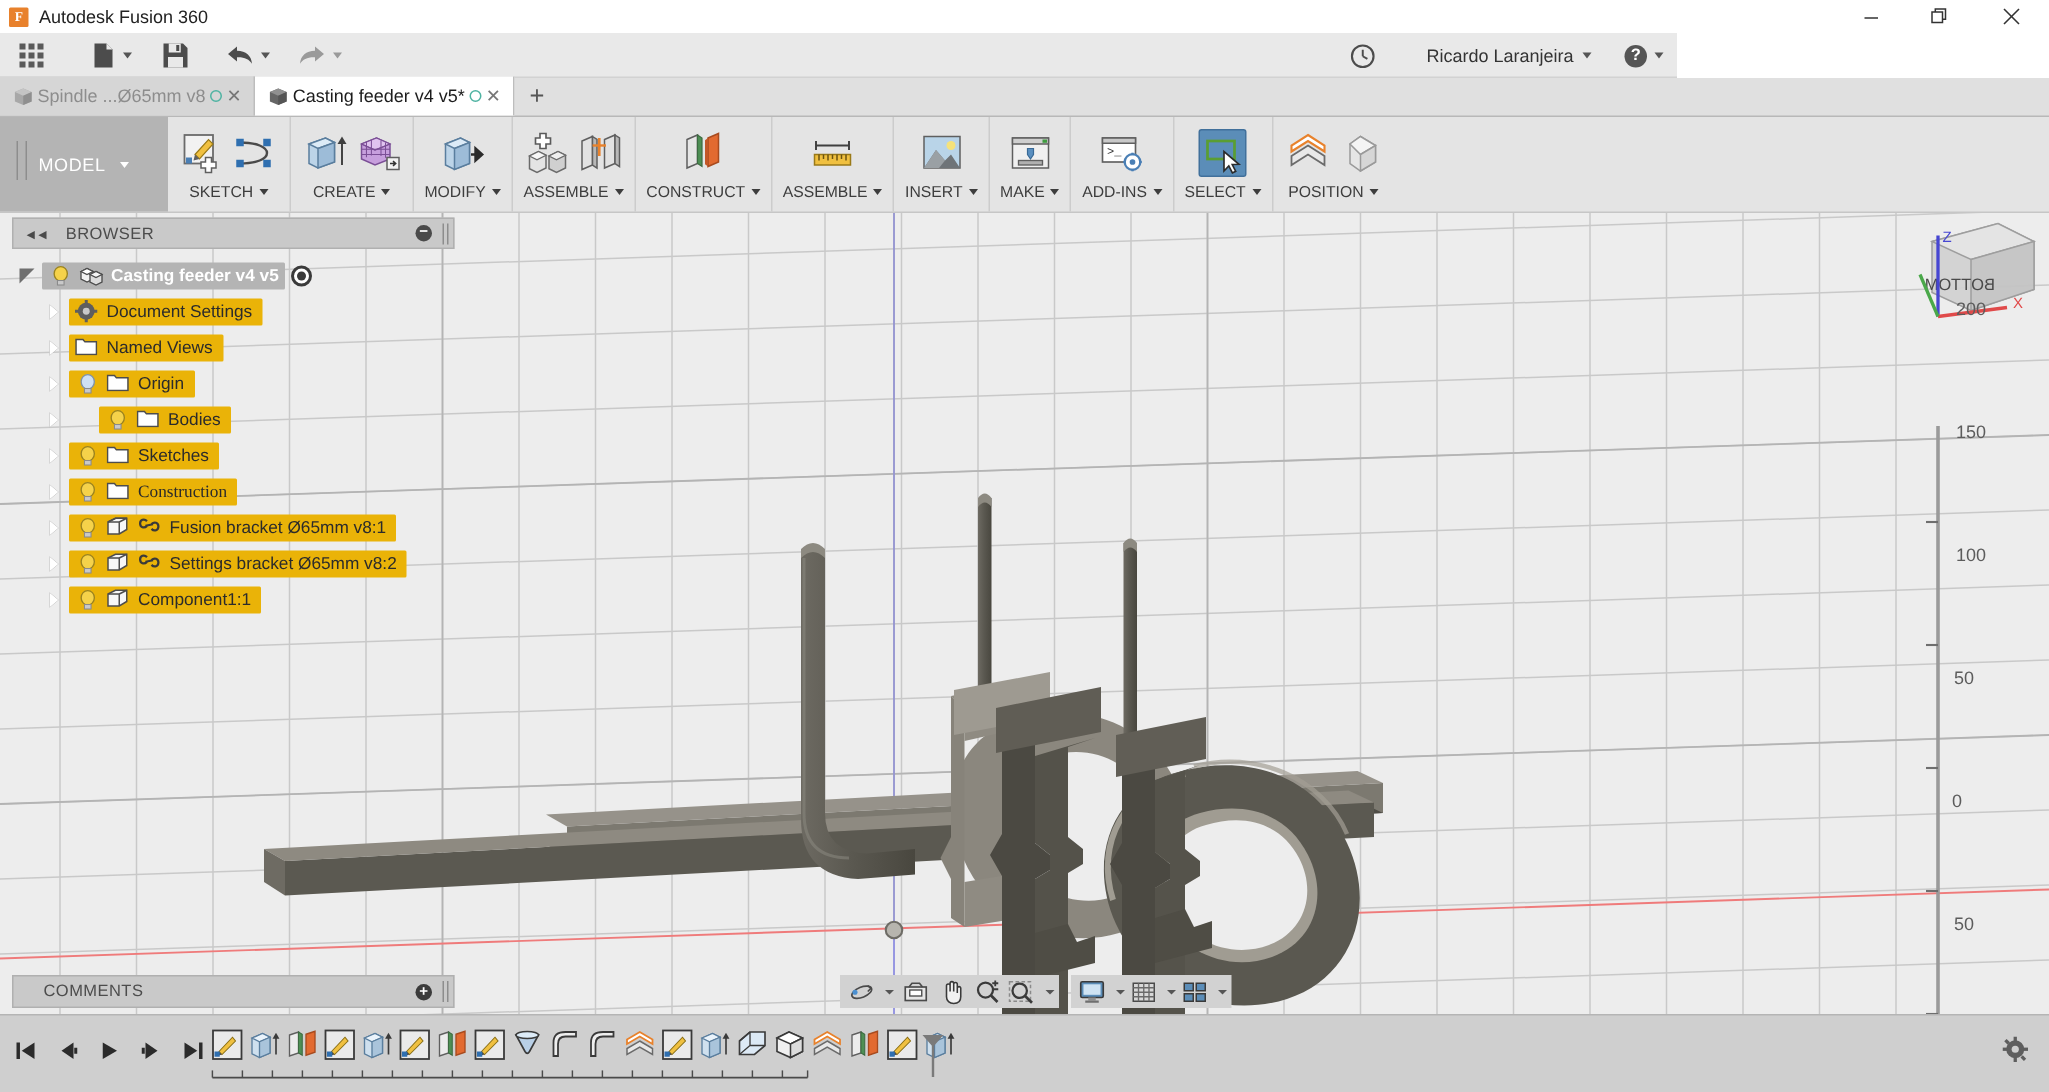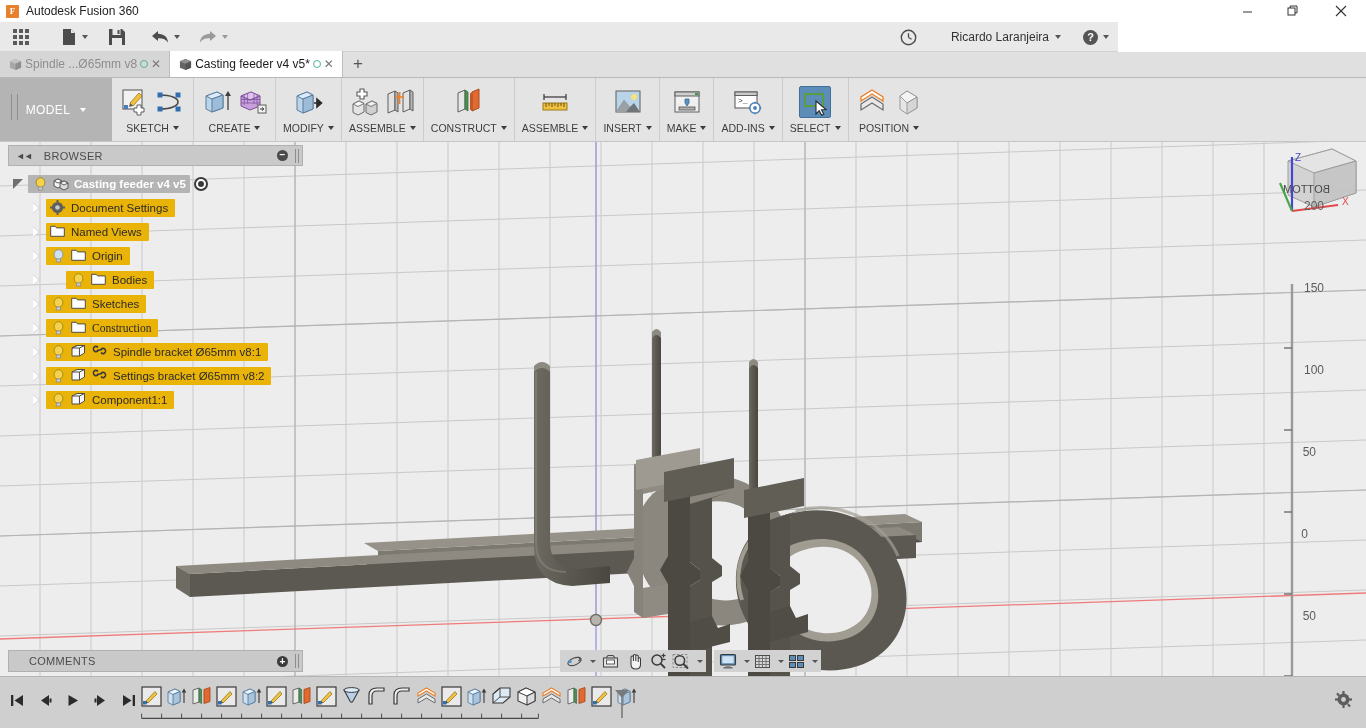--- a/index.html
+++ b/index.html
@@ -953,21 +953,21 @@
             <path d="M8.5 4 L13.5 1.5 M8.5 4 L8.5 12 M1 4 L8.5 4" fill="none" stroke="#4d4d4d" stroke-width="1"></path>
           </svg>
         </span>
         <span class="ico16">
           <svg width="15" height="12" viewBox="0 0 15 12">
             <path d="M6 3.4 C4 1.4 1.4 2.6 1.4 5 C1.4 7.4 4 8.6 6 6.6" fill="none" stroke="#3a3a3a" stroke-width="1.5"></path>
             <path d="M9 8.6 C11 10.6 13.6 9.4 13.6 7 C13.6 4.6 11 3.4 9 5.4" fill="none" stroke="#3a3a3a" stroke-width="1.5"></path>
             <line x1="5" y1="6.5" x2="10" y2="5.5" stroke="#3a3a3a" stroke-width="1.5"></line>
           </svg>
         </span>
-        <span class="tlabel">Spindle bracket Ø65mm v8:1</span>
+        <span class="tlabel">Fusion bracket Ø65mm v8:1</span>
       </span>
     </div>
 
     <div class="tnode" style="padding-left:18px;">
       <span class="arrow">
           <i class="tri-right"></i>
         </span>
       <span class="tchip">
         <span class="bulb">
           <svg width="13" height="14" viewBox="0 0 13 14">

